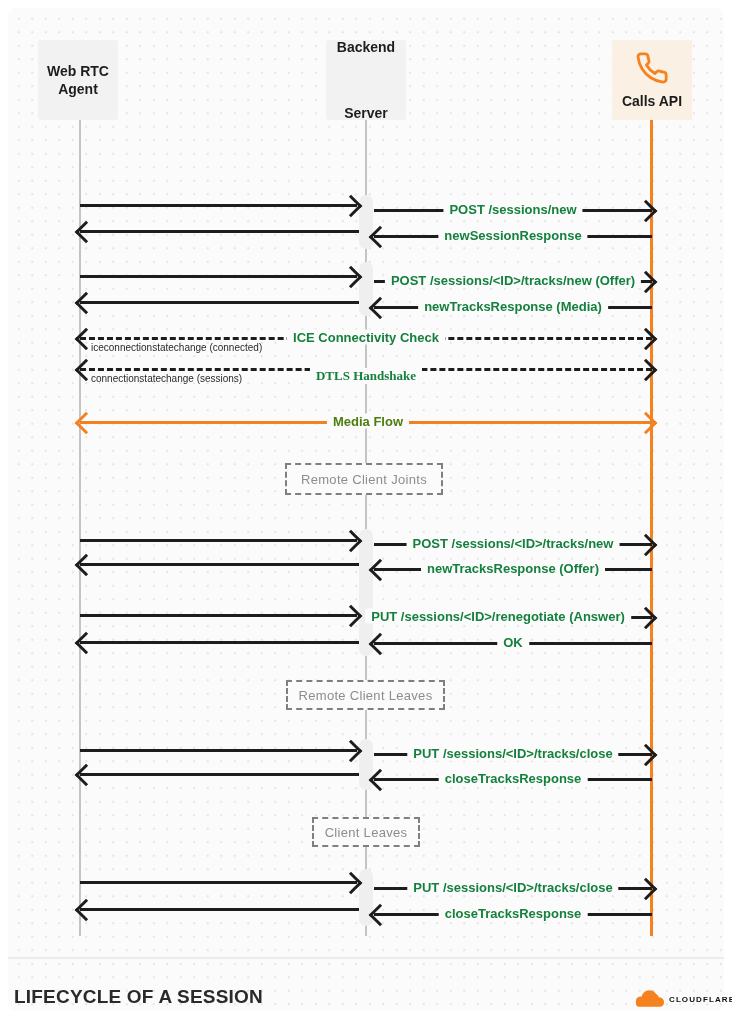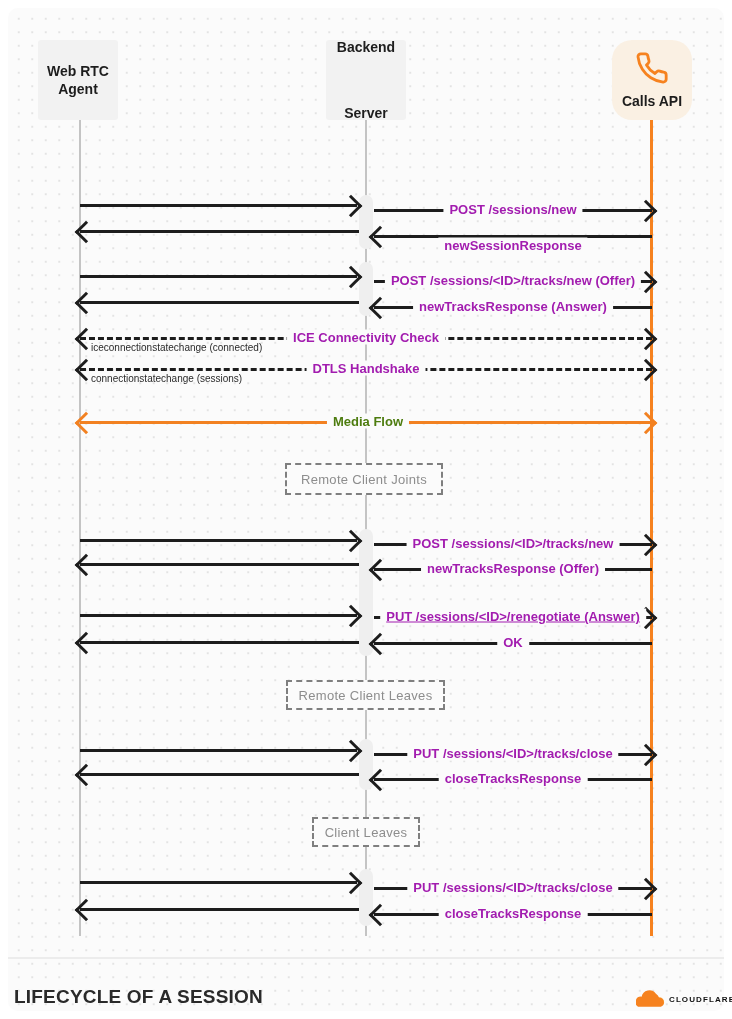--- a/index.html
+++ b/index.html
@@ -11,32 +11,32 @@
     background-size:13.5px 13.5px;background-position:4px 4px;}
   
   .life{position:absolute;top:120px;height:816px;width:2px;background:#c4c4c4;z-index:1;}
   .life.orange{width:3px;background:#F6821F;}
   
   .bar{position:absolute;left:359px;width:14px;background:#efefef;border-radius:7px;z-index:2;}
   
   .actor{position:absolute;top:40px;width:80px;height:80px;background:#f2f2f2;z-index:5;
     display:flex;align-items:center;justify-content:center;flex-direction:column;
     text-align:center;font-weight:700;font-size:14px;line-height:1.3;color:#1d1d1d;border-radius:3px;}
-  .actor.calls{background:#faf0e3;border-radius:20px;gap:5px;justify-content:flex-end;padding-bottom:10px;box-sizing:border-box;}
+  .actor.calls{background:#faf0e3;border-radius:0;gap:5px;justify-content:flex-end;padding-bottom:10px;box-sizing:border-box;}
   
   .h{position:absolute;height:0;border-top:3px solid currentColor;color:#1d1d1d;z-index:3;}
   .h.dash{border-top-style:dashed;}
   .h.media{color:#F28121;}
   .h.e::after{content:"";position:absolute;right:-2px;top:-9px;width:13px;height:13px;
     border-top:3px solid currentColor;border-right:3px solid currentColor;transform:rotate(45deg);}
   .h.s::before{content:"";position:absolute;left:-2px;top:-9px;width:13px;height:13px;
     border-top:3px solid currentColor;border-left:3px solid currentColor;transform:rotate(-45deg);}
   
   .mlabel{position:absolute;transform:translate(-50%,-50%);background:#fbfbfb;padding:0 6px;
-    font-weight:700;font-size:13px;color:#a21caf;white-space:nowrap;z-index:4;}
+    font-weight:700;font-size:13px;color:#15803d;white-space:nowrap;z-index:4;}
   .mlabel.media{color:#4d7c0f;}
   .sub{position:absolute;font-size:10px;color:#2a2a2a;white-space:nowrap;z-index:4;}
   
   .step{position:absolute;border:2px dashed #7f7f7f;background:#fbfbfb;z-index:4;box-sizing:border-box;
     display:flex;align-items:center;justify-content:center;font-size:13px;font-weight:500;
     color:#8d8d8d;letter-spacing:0.3px;white-space:nowrap;}
   
   .divider{position:absolute;left:8px;width:716px;top:957px;height:2px;background:#ececec;z-index:4;}
   .footer-title{position:absolute;left:14px;top:986px;font-size:19px;font-weight:700;color:#2a2a2a;
     letter-spacing:0.2px;z-index:5;}
@@ -75,57 +75,57 @@
     </span>
     <span>Calls API</span>
   </div>
 
 
   <div class="h e" style="left:80px;top:204px;width:277px;"></div>
   <div class="h e" style="left:374px;top:209px;width:278px;"></div>
   <span class="mlabel" style="left:513px;top:209px;">POST /sessions/new</span>
 
   <div class="h s" style="left:374px;top:235px;width:278px;"></div>
-  <span class="mlabel" style="left:513px;top:235px;margin-top:10px;">newSessionResponse</span>
+  <span class="mlabel" style="left:513px;top:235px;">newSessionResponse</span>
   <div class="h s" style="left:80px;top:230px;width:279px;"></div>
 
   <div class="h e" style="left:80px;top:275px;width:277px;"></div>
   <div class="h e" style="left:374px;top:280px;width:278px;"></div>
   <span class="mlabel" style="left:513px;top:280px;">POST /sessions/&lt;ID&gt;/tracks/new (Offer)</span>
 
   <div class="h s" style="left:374px;top:306px;width:278px;"></div>
-  <span class="mlabel" style="left:513px;top:306px;">newTracksResponse (Answer)</span>
+  <span class="mlabel" style="left:513px;top:306px;">newTracksResponse (Media)</span>
   <div class="h s" style="left:80px;top:301px;width:279px;"></div>
 
   <div class="h dash s e" style="left:80px;top:337px;width:572px;"></div>
   <span class="mlabel" style="left:366px;top:337px;">ICE Connectivity Check</span>
   <span class="sub" style="left:91px;top:342px;">iceconnectionstatechange (connected)</span>
 
   <div class="h dash s e" style="left:80px;top:368px;width:572px;"></div>
-  <span class="mlabel" style="left:366px;top:368px;">DTLS Handshake</span>
+  <span class="mlabel" style="left:366px;top:376px;font-family:Liberation Serif, serif;">DTLS Handshake</span>
   <span class="sub" style="left:91px;top:373px;">connectionstatechange (sessions)</span>
 
   <div class="h media s e" style="left:80px;top:421px;width:572px;"></div>
   <span class="mlabel media" style="left:368px;top:421px;">Media Flow</span>
 
   <div class="step" style="left:285px;top:463px;width:158px;height:32px;">
     <span>Remote Client Joints</span>
   </div>
 
   <div class="h e" style="left:80px;top:539px;width:277px;"></div>
   <div class="h e" style="left:374px;top:543px;width:278px;"></div>
   <span class="mlabel" style="left:513px;top:543px;">POST /sessions/&lt;ID&gt;/tracks/new</span>
 
   <div class="h s" style="left:374px;top:568px;width:278px;"></div>
   <span class="mlabel" style="left:513px;top:568px;">newTracksResponse (Offer)</span>
   <div class="h s" style="left:80px;top:563px;width:279px;"></div>
 
   <div class="h e" style="left:80px;top:614px;width:277px;"></div>
   <div class="h e" style="left:374px;top:616px;width:278px;"></div>
-  <span class="mlabel" style="left:513px;top:616px;text-decoration:underline;">PUT /sessions/&lt;ID&gt;/renegotiate (Answer)</span>
+  <span class="mlabel" style="left:498px;top:616px;">PUT /sessions/&lt;ID&gt;/renegotiate (Answer)</span>
 
   <div class="h s" style="left:374px;top:642px;width:278px;"></div>
   <span class="mlabel" style="left:513px;top:642px;">OK</span>
   <div class="h s" style="left:80px;top:641px;width:279px;"></div>
 
   <div class="step" style="left:286px;top:680px;width:159px;height:30px;">
     <span>Remote Client Leaves</span>
   </div>
 
   <div class="h e" style="left:80px;top:749px;width:277px;"></div>

